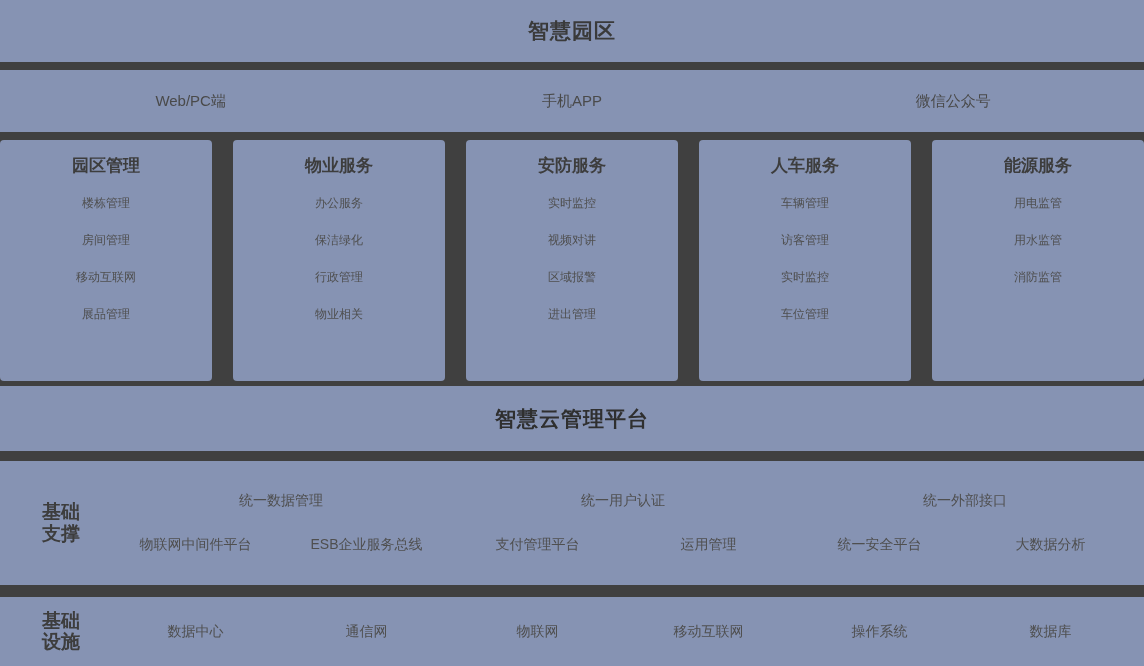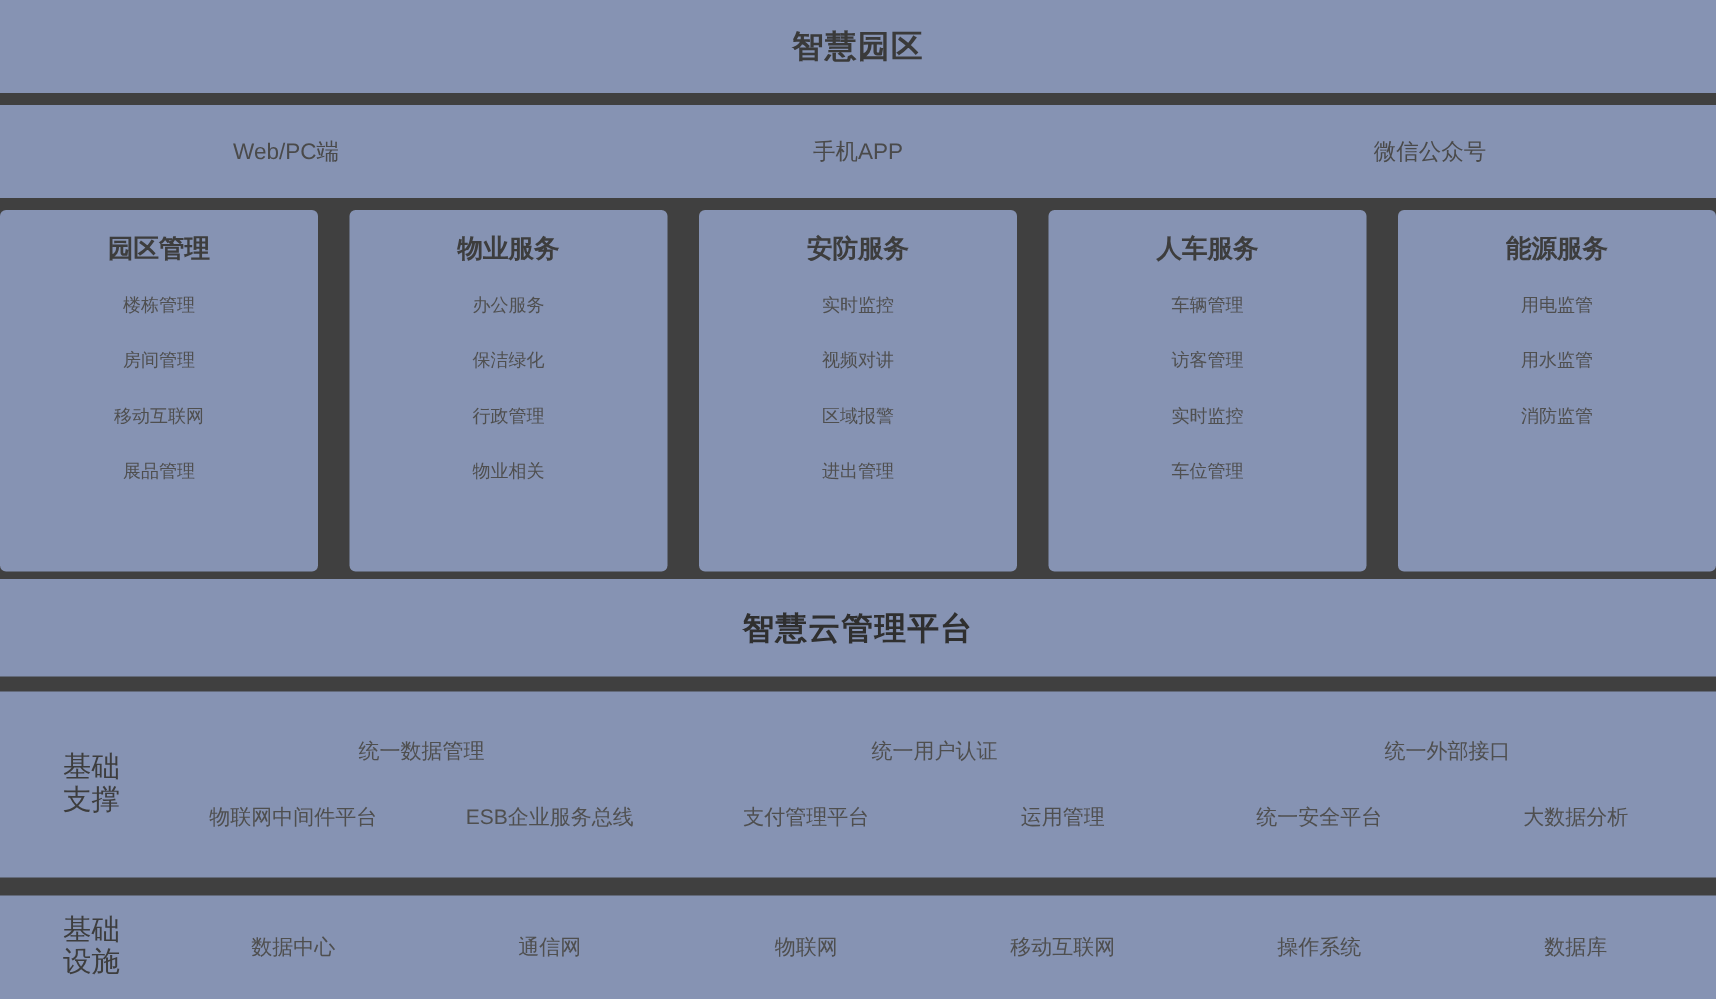--- a/index.html
+++ b/index.html
@@ -113,21 +113,21 @@
     top: 461px;
     height: 124px;
   }
   .side-label {
     position: absolute;
     left: 34px;
     top: 50%;
     transform: translateY(-50%);
     width: 54px;
     font-size: 19px;
-    font-weight: normal;
+    font-weight: bold;
     color: #3d3d3d;
     text-align: center;
     line-height: 1.15;
   }
   .support-grid {
     position: absolute;
     left: 110px;
     right: 8px;
     top: 0;
     bottom: 0;

